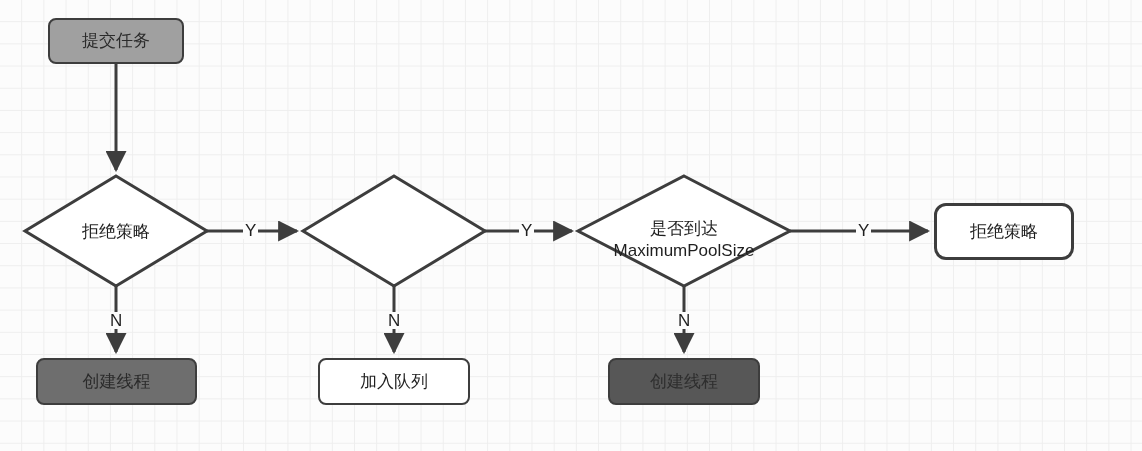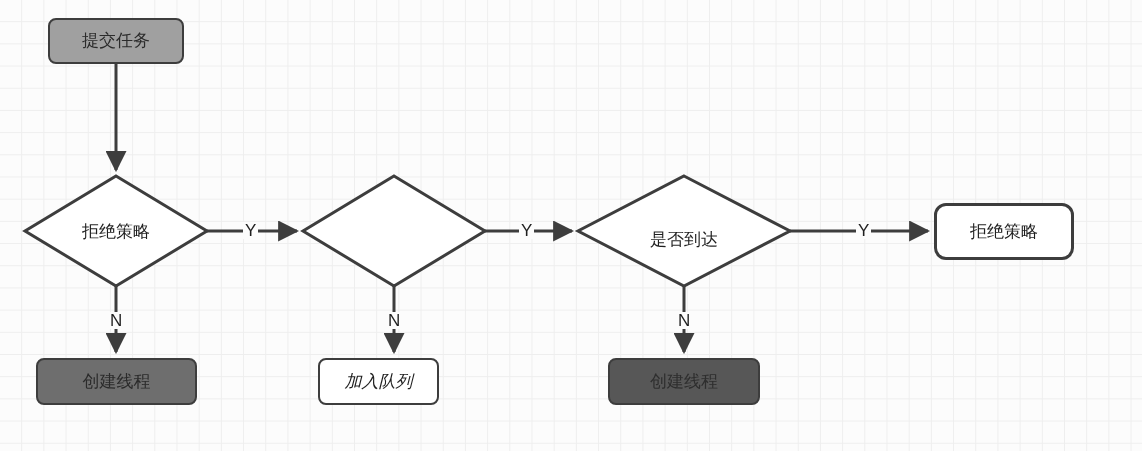--- a/index.html
+++ b/index.html
@@ -122,31 +122,32 @@
     <span>提交任务</span>
   </div>
 
   <div class="diamond-label" style="left:16px; top:204px; width:200px; height:56px; flex-direction:column;">
     <span>拒绝策略</span>
   </div>
 
 
   <div class="diamond-label" style="left:574px; top:212px; width:220px; height:56px; flex-direction:column;">
     <span>是否到达</span>
+    <span>MaximumPoolSize</span>
   </div>
 
   <div class="node rect sharp fill-white" style="left:934px; top:203px; width:140px; height:57px;">
     <span>拒绝策略</span>
   </div>
 
   <div class="node rect fill-mid" style="left:36px; top:358px; width:161px; height:47px;">
     <span>创建线程</span>
   </div>
 
-  <div class="node rect fill-white" style="left:318px; top:358px; width:121px; height:47px;font-style:italic;">
+  <div class="node rect fill-white" style="left:318px; top:358px; width:152px; height:47px;">
     <span>加入队列</span>
   </div>
 
   <div class="node rect fill-dark" style="left:608px; top:358px; width:152px; height:47px;">
     <span>创建线程</span>
   </div>
 
   <div class="edge-label" style="left:243px; top:222px;">Y</div>
 
   <div class="edge-label" style="left:108px; top:312px;">N</div>

